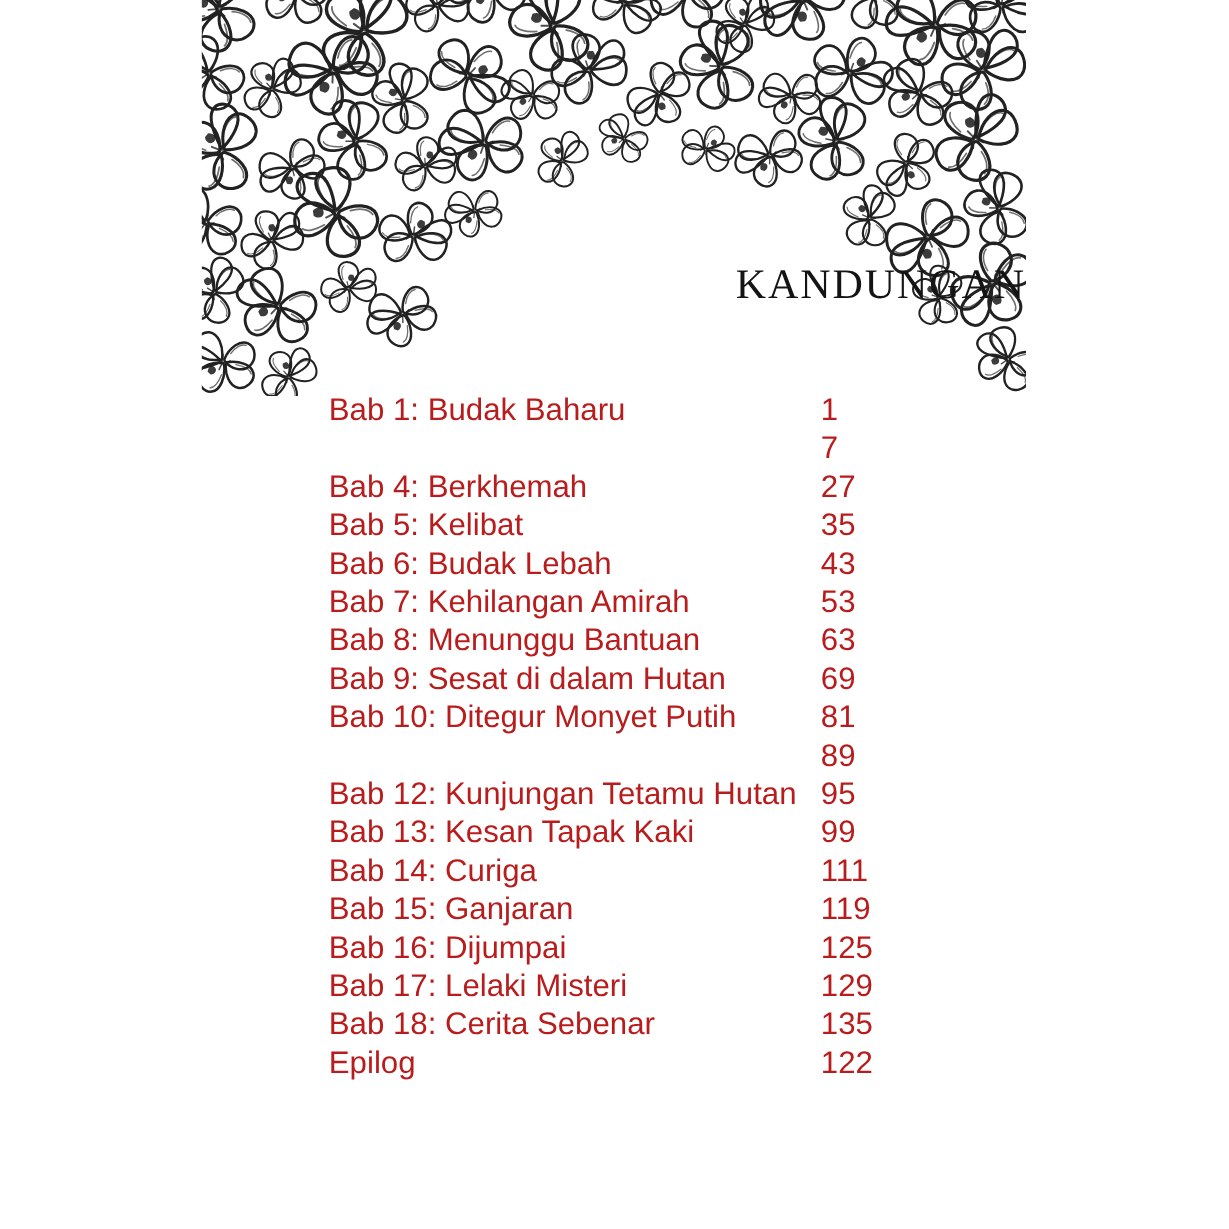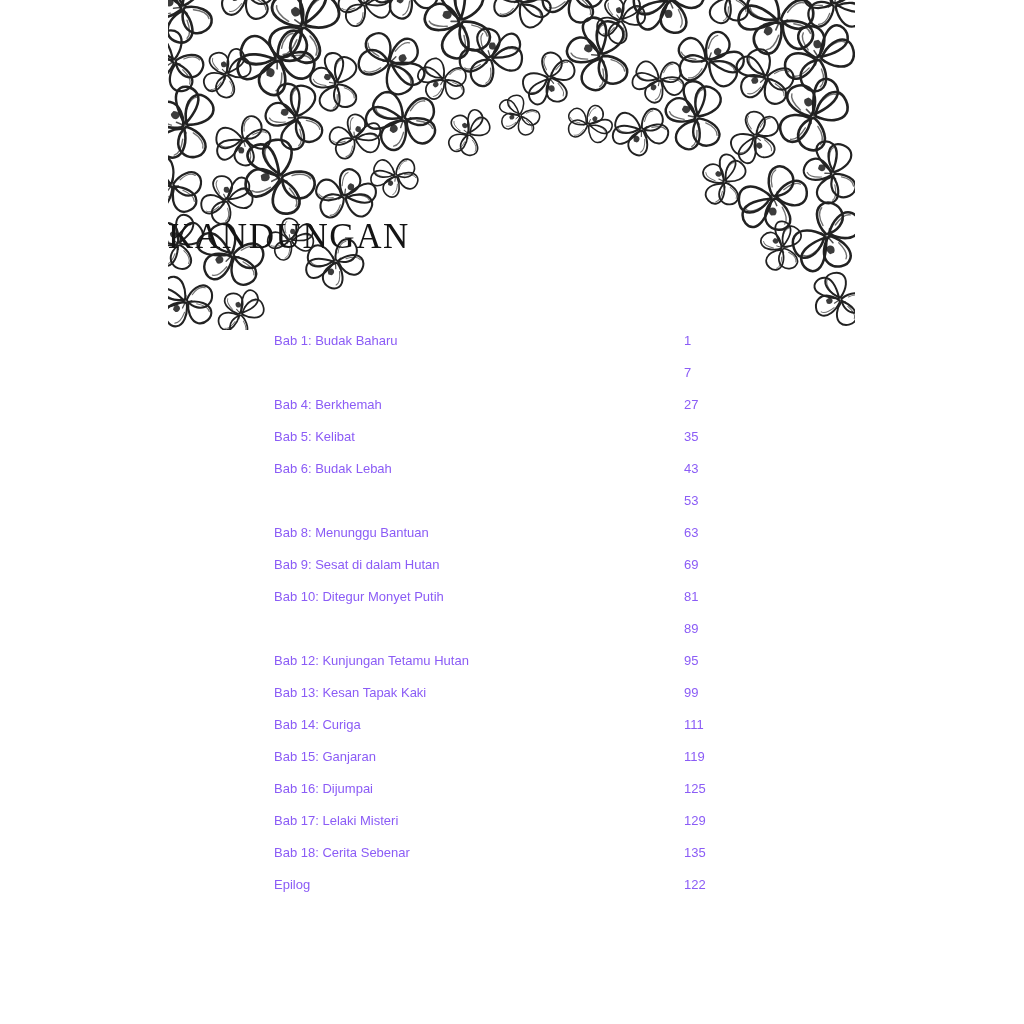--- a/index.html
+++ b/index.html
@@ -34,41 +34,41 @@
     display: block;
     width: 687px;
     height: 330px;
   }
   
   #toc-title {
     position: absolute;
     left: 168px;
     top: 216px;
     width: 687px;
-    text-align: left;
+    text-align: right;
     font-family: "Liberation Serif", serif;
     font-size: 35px;
     line-height: 42px;
     letter-spacing: 1.6px;
     color: #141414;
     white-space: nowrap;
   }
   
   #toc-list {
     position: absolute;
     left: 274px;
     top: 325px;
     width: 520px;
   }
   .toc-row {
     position: relative;
     height: 32px;
     line-height: 32px;
-    font-size: 13px;
-    color: #8b5cf6;
+    font-size: 26px;
+    color: #b91c1c;
     white-space: nowrap;
   }
   .toc-label {
     display: inline-block;
   }
   .toc-page {
     position: absolute;
     left: 410px;
     top: 0;
     text-align: left;
@@ -187,21 +187,21 @@
 
   <div id="toc-title">KANDUNGAN</div>
 
   <div id="toc-list">
 
   <div class="toc-row"><span class="toc-label">Bab 1: Budak Baharu</span><span class="toc-page">1</span></div>
       <div class="toc-row"><span class="toc-page">7</span></div>
       <div class="toc-row"><span class="toc-label">Bab 4: Berkhemah</span><span class="toc-page">27</span></div>
       <div class="toc-row"><span class="toc-label">Bab 5: Kelibat</span><span class="toc-page">35</span></div>
       <div class="toc-row"><span class="toc-label">Bab 6: Budak Lebah</span><span class="toc-page">43</span></div>
-      <div class="toc-row"><span class="toc-page">53</span></div>
+      <div class="toc-row"><span class="toc-label">Bab 7: Kehilangan Amirah</span><span class="toc-page">53</span></div>
       <div class="toc-row"><span class="toc-label">Bab 8: Menunggu Bantuan</span><span class="toc-page">63</span></div>
       <div class="toc-row"><span class="toc-label">Bab 9: Sesat di dalam Hutan</span><span class="toc-page">69</span></div>
       <div class="toc-row"><span class="toc-label">Bab 10: Ditegur Monyet Putih</span><span class="toc-page">81</span></div>
       <div class="toc-row"><span class="toc-page">89</span></div>
       <div class="toc-row"><span class="toc-label">Bab 12: Kunjungan Tetamu Hutan</span><span class="toc-page">95</span></div>
       <div class="toc-row"><span class="toc-label">Bab 13: Kesan Tapak Kaki</span><span class="toc-page">99</span></div>
       <div class="toc-row"><span class="toc-label">Bab 14: Curiga</span><span class="toc-page">111</span></div>
       <div class="toc-row"><span class="toc-label">Bab 15: Ganjaran</span><span class="toc-page">119</span></div>
       <div class="toc-row"><span class="toc-label">Bab 16: Dijumpai</span><span class="toc-page">125</span></div>
       <div class="toc-row"><span class="toc-label">Bab 17: Lelaki Misteri</span><span class="toc-page">129</span></div>

